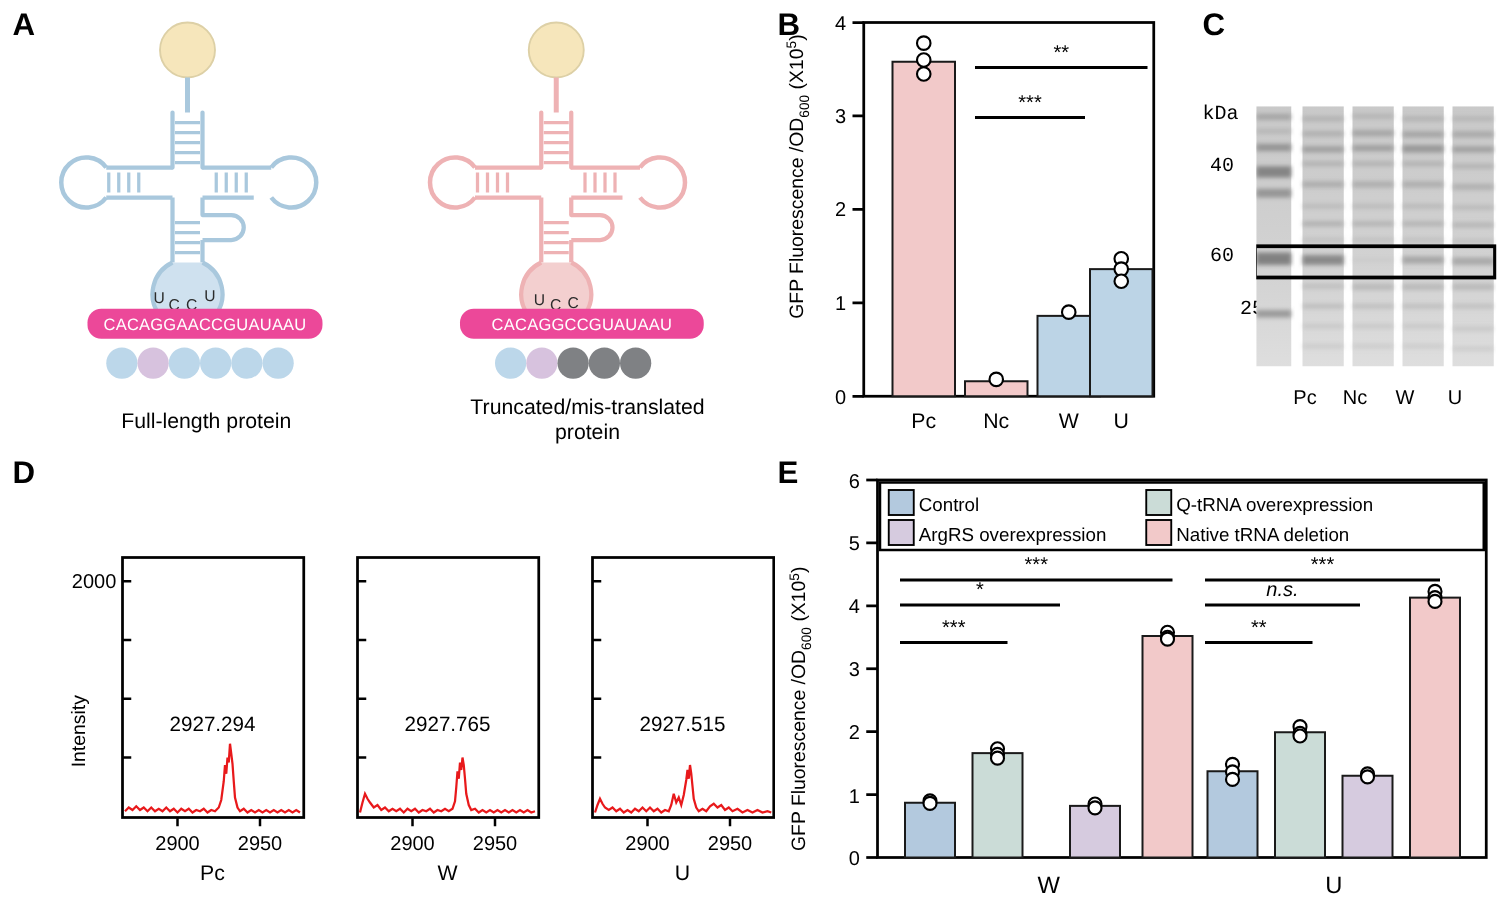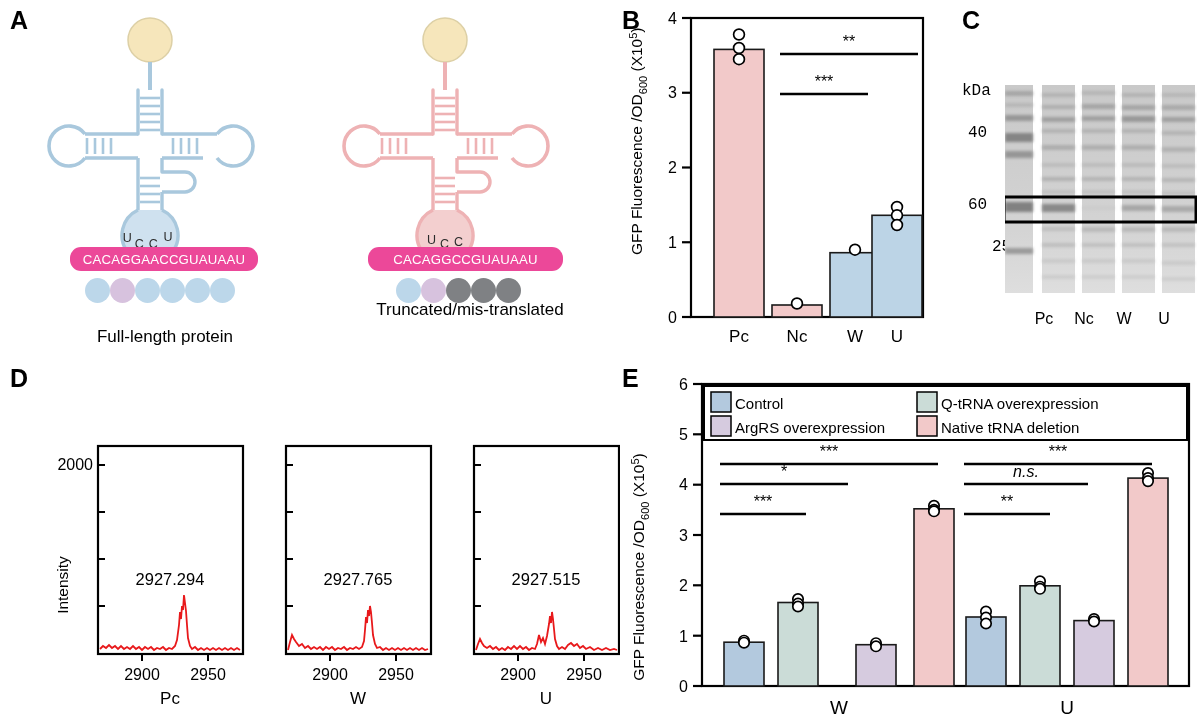--- a/index.html
+++ b/index.html
@@ -153,22 +153,23 @@
 </div>
 
 <div class="abs" style="left:396px;top:278px;">
   <div class="bead" style="left:0px;top:0px;width:25px;height:25px;background:#bcd7ea;"></div>
   <div class="bead" style="left:25px;top:0px;width:25px;height:25px;background:#d7c2de;"></div>
   <div class="bead" style="left:50px;top:0px;width:25px;height:25px;background:#7f8184;"></div>
   <div class="bead" style="left:75px;top:0px;width:25px;height:25px;background:#7f8184;"></div>
   <div class="bead" style="left:100px;top:0px;width:25px;height:25px;background:#7f8184;"></div>
 </div>
 
-<div class="cap" style="left:340px;top:300px;width:260px;">
+<div class="cap" style="left:340px;top:316px;width:260px;">
   <div>Truncated/mis-translated</div>
+  <div>protein</div>
 </div>
 
 <div class="panel-letter" style="left:622px;top:8px;">B</div>
 
 <svg class="abs" style="left:620px;top:5px;" width="325" height="345" viewBox="0 0 325 345">
 
   <text transform="translate(22,250) rotate(-90)" class="axis-title" font-size="15.5" font-family="Liberation Sans, sans-serif">
     <tspan>GFP Fluorescence /OD</tspan><tspan dy="5" font-size="11">600</tspan><tspan dy="-5"> (X10</tspan><tspan dy="-5" font-size="11">5</tspan><tspan dy="5">)</tspan>
   </text>
 

